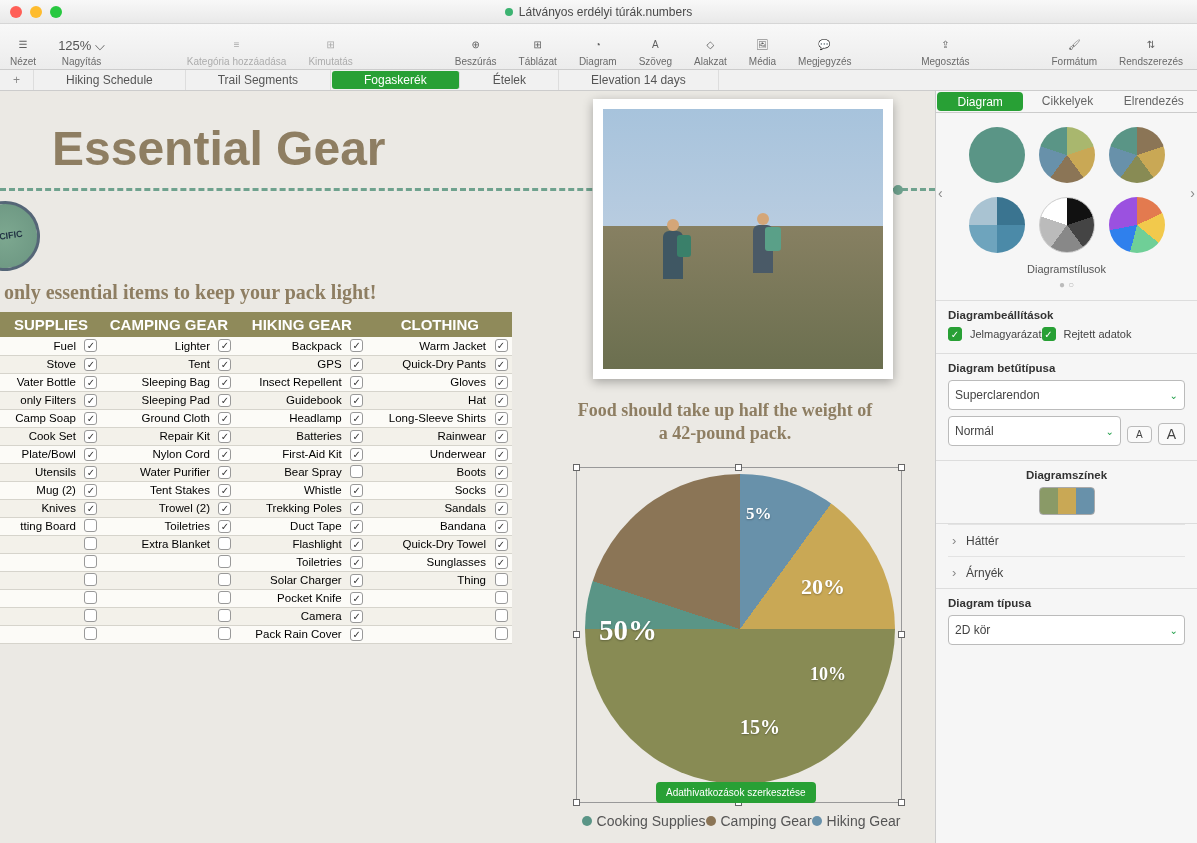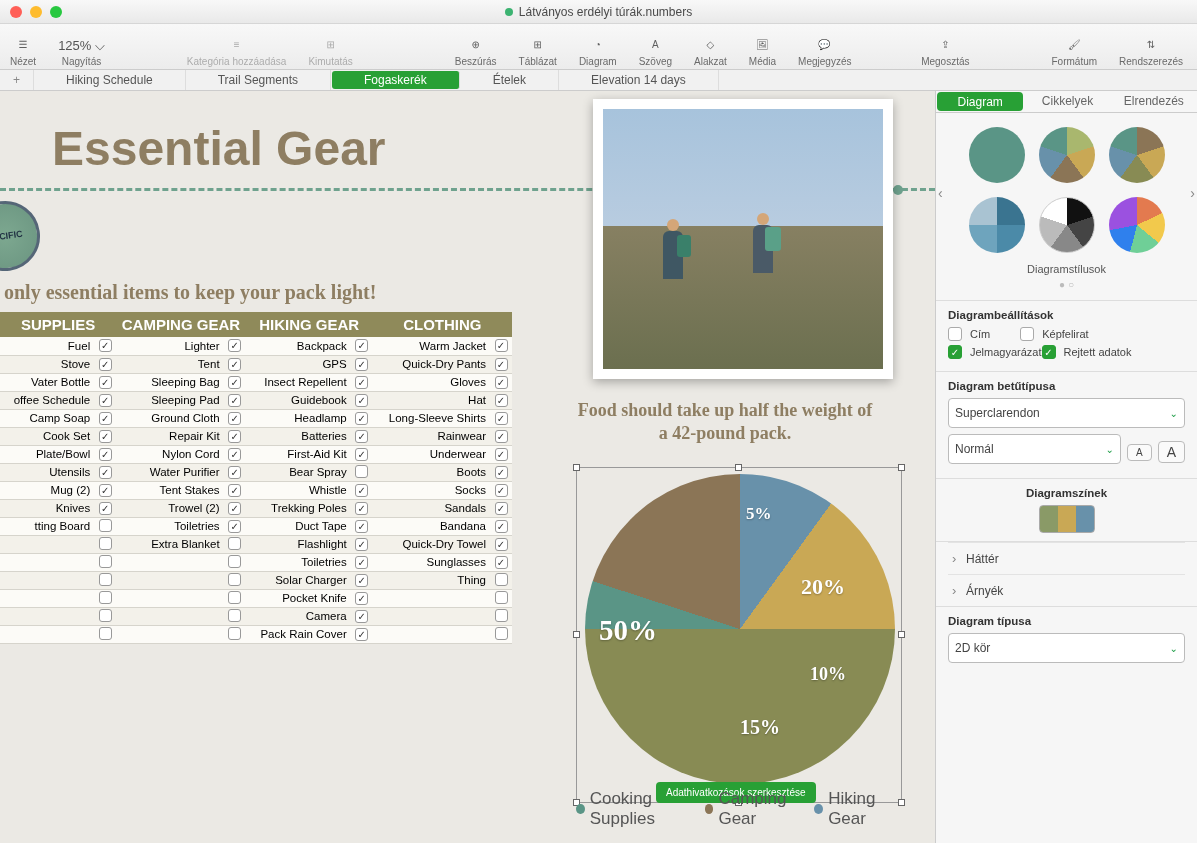--- a/index.html
+++ b/index.html
@@ -67,21 +67,21 @@
   .hL{top:50%;left:-4px;margin-top:-4px;} .hR{top:50%;right:-4px;margin-top:-4px;}
   .pie{position:absolute; left:8px; top:6px; width:310px; height:310px; border-radius:50%;
        background: conic-gradient(from -90deg, #5a9586 0 5%, #8b7556 5% 25%, #6891aa 25% 35%, #c9a855 35% 50%, #888b54 50% 100%);}
   .slice-label{position:absolute; color:#fff; font-family:Georgia,serif; font-weight:bold; text-shadow:0 1px 2px rgba(0,0,0,.3);}
   .lbl50{left:14px; top:140px; font-size:29px;}
   .lbl5{left:161px; top:30px; font-size:17px;}
   .lbl20{left:216px; top:100px; font-size:22px;}
   .lbl10{left:225px; top:190px; font-size:18px;}
   .lbl15{left:155px; top:242px; font-size:20px;}
   .edit-btn{position:absolute; left:80px; bottom:44px; background:#28a035; color:#fff; padding:5px 10px; border-radius:4px; font-size:10px;}
-  .legend{position:absolute; bottom:18px; left:0; right:0; font-size:17px; color:#555; display:flex; justify-content:center;}
+  .legend{position:absolute; bottom:18px; left:0; right:0; font-size:14px; color:#555; display:flex; justify-content:center;}
   .legend span{display:flex; align-items:center; gap:5px;}
   .sw{width:10px; height:10px; border-radius:50%;}
 
   
   .side-tabs{display:flex; height:22px; font-size:12px; border-bottom:1px solid #ccc;}
   .side-tab{flex:1; text-align:center; line-height:21px; color:#666;}
   .side-tab.active{background:#28a035; color:#fff; border-radius:4px; margin:1px;}
   .styles-row{display:flex; flex-wrap:wrap; gap:14px; justify-content:center; padding:14px 18px 4px; position:relative;}
   .style-pie{width:56px; height:56px; border-radius:50%;}
   .arrow{position:absolute; top:50%; color:#888; font-size:14px; cursor:pointer;}
@@ -228,21 +228,21 @@
           <td>Vater Bottle</td>
           <td class="chk"><span class="chkbox on"></span></td>
           <td>Sleeping Bag</td>
           <td class="chk"><span class="chkbox on"></span></td>
           <td>Insect Repellent</td>
           <td class="chk"><span class="chkbox on"></span></td>
           <td>Gloves</td>
           <td class="chk"><span class="chkbox on"></span></td>
         </tr>
         <tr>
-          <td>offee Schedule</td>
+          <td>only Filters</td>
           <td class="chk"><span class="chkbox on"></span></td>
           <td>Sleeping Pad</td>
           <td class="chk"><span class="chkbox on"></span></td>
           <td>Guidebook</td>
           <td class="chk"><span class="chkbox on"></span></td>
           <td>Hat</td>
           <td class="chk"><span class="chkbox on"></span></td>
         </tr>
         <tr>
           <td>Camp Soap</td>
@@ -435,30 +435,20 @@
     <div class="style-pie" style="background:conic-gradient(#3a7490 0 25%,#4b8aa8 0 50%,#6ea4bd 0 75%,#a9c3d2 0)"></div>
     <div class="style-pie" style="background:conic-gradient(#111 0 20%,#444 0 40%,#888 0 60%,#bbb 0 80%,#fff 0); border:1px solid #ccc;"></div>
     <div class="style-pie" style="background:conic-gradient(#e37a4f 0 18%,#f2c94c 0 36%,#6fcf97 0 54%,#2f80ed 0 72%,#9b51e0 0)"></div>
     <div class="arrow r">›</div>
   </div>
   <div class="styles-label">Diagramstílusok</div>
   <div class="dots">● ○</div>
 
   <div class="sect">
     <h4>Diagrambeállítások</h4>
-    <div style="display:flex; gap:30px;">
-      <div class="check-row">
-          <span class="sbchk"></span>
-          <span>Cím</span>
-        </div>
-      <div class="check-row">
-          <span class="sbchk"></span>
-          <span>Képfelirat</span>
-        </div>
-    </div>
     <div style="display:flex; ">
       <div class="check-row">
           <span class="sbchk on"></span>
           <span>Jelmagyarázat</span>
         </div>
       <div class="check-row">
           <span class="sbchk on"></span>
           <span>Rejtett adatok</span>
         </div>
     </div>

